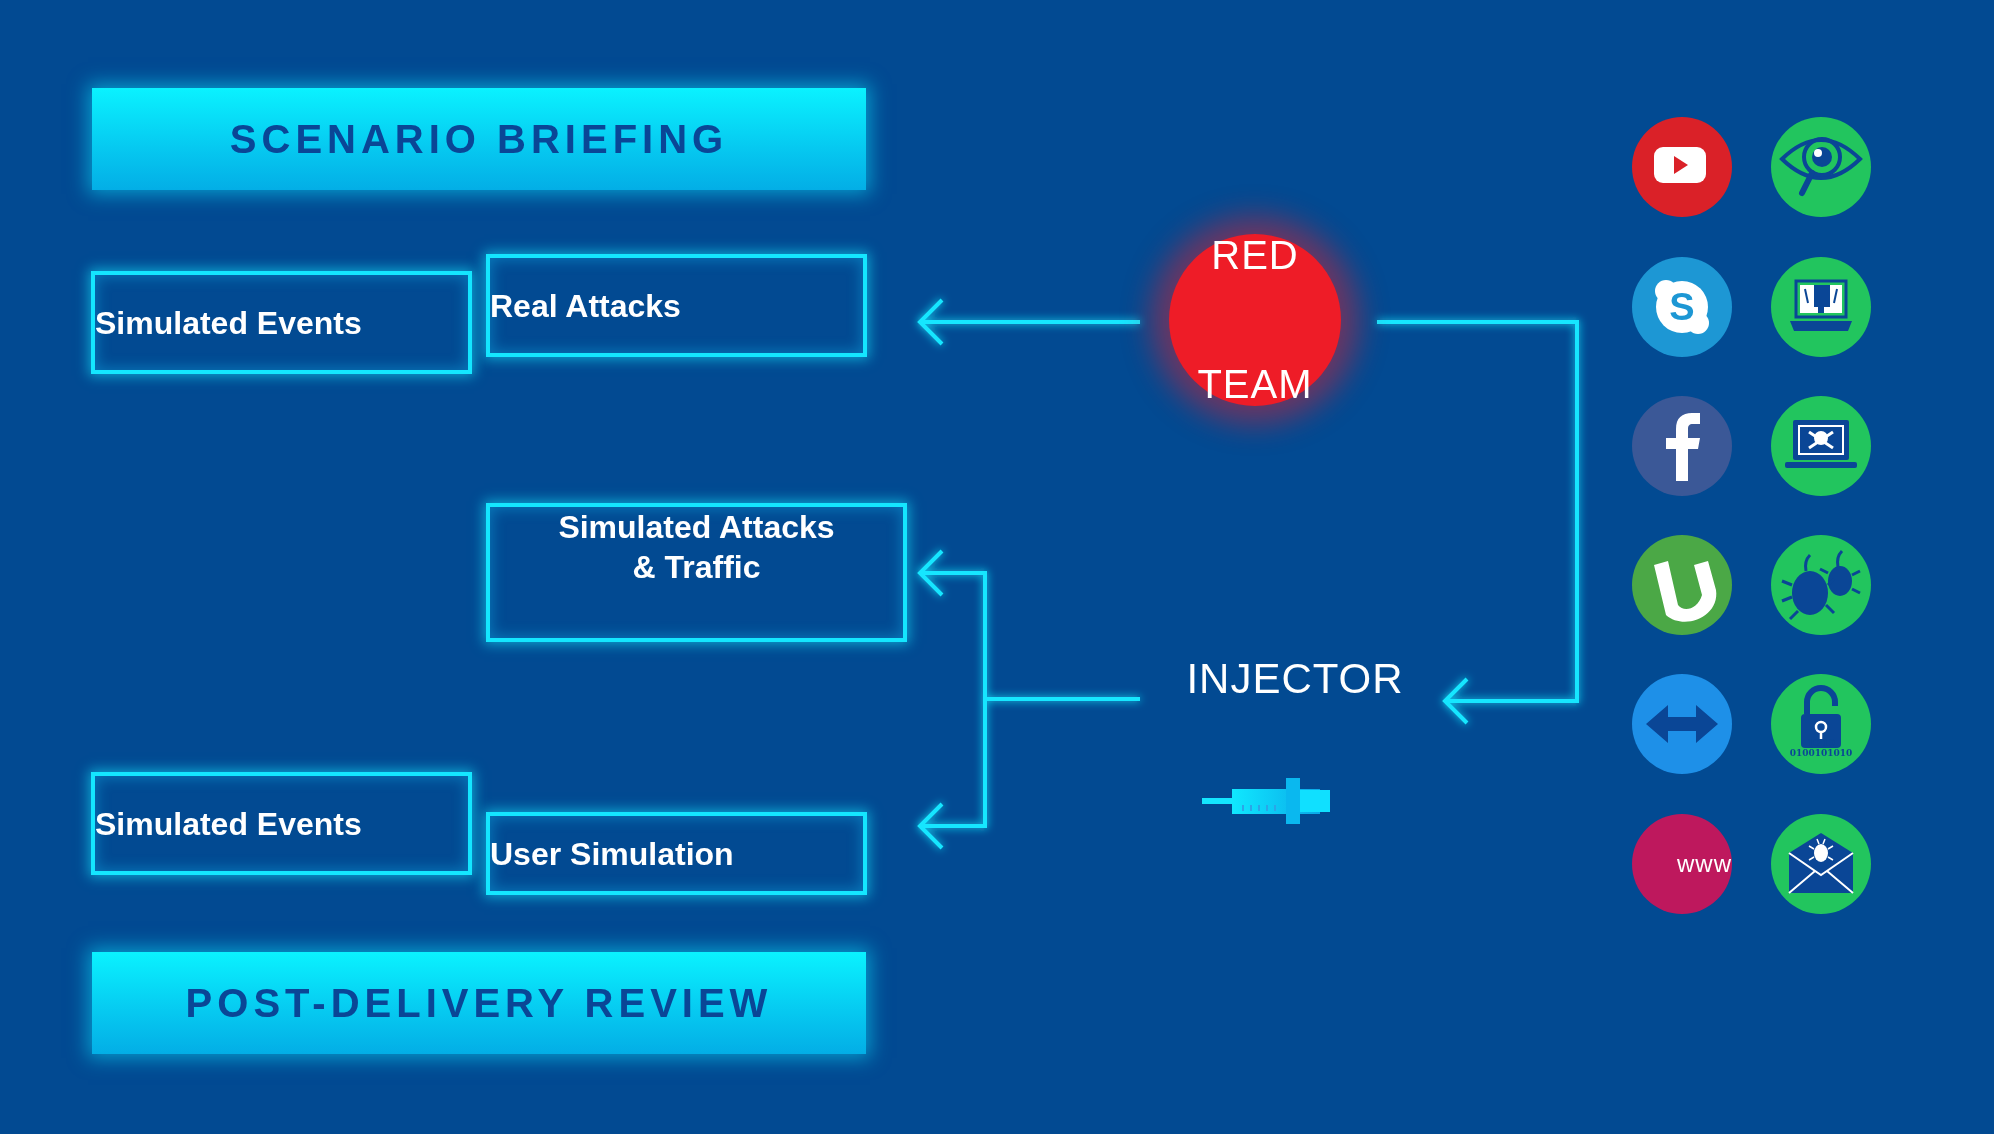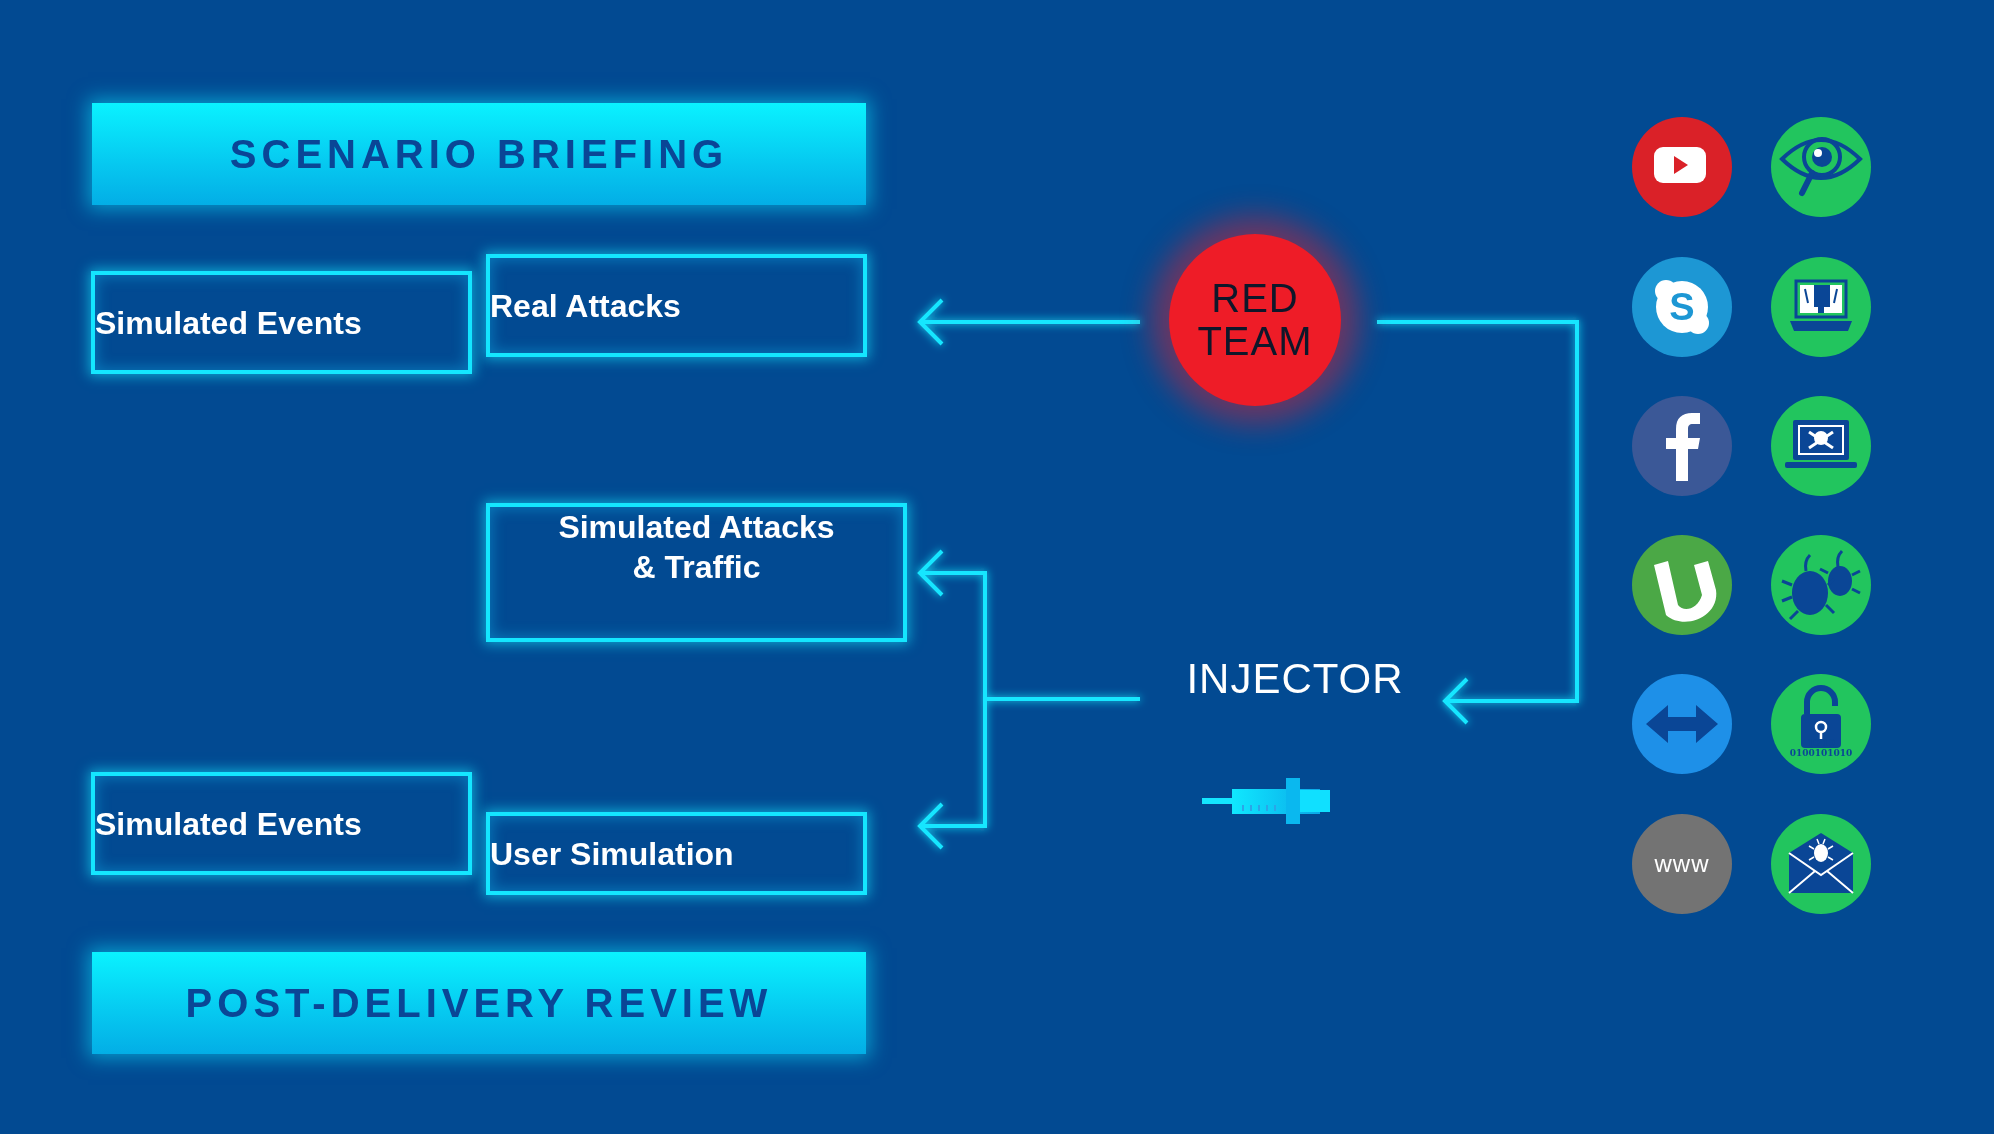--- a/index.html
+++ b/index.html
@@ -17,39 +17,39 @@
   .box {
     position:absolute; border:4px solid #14e6ff; box-sizing:border-box;
     box-shadow:0 0 12px 2px rgba(20,230,255,0.6), inset 0 0 14px 2px rgba(20,200,255,0.35);
     display:flex; align-items:center; justify-content:flex-start; text-align:center;
     color:#ffffff; font-weight:bold; font-size:32px; line-height:40px;
   }
   .connectors { position:absolute; left:0; top:0; }
   .red-team {
     position:absolute; left:1169px; top:234px; width:172px; height:172px; border-radius:50%;
     background:#ee1c27; box-shadow:0 0 30px 18px rgba(238,28,39,0.45);
-    display:flex; flex-direction:column; align-items:center; justify-content:center;
-    color:#0f172a; font-size:40px; line-height:43px; font-weight:normal; letter-spacing:1px;
+    display:flex; flex-direction:column; align-items:center; justify-content:space-between;
+    color:#ffffff; font-size:40px; line-height:43px; font-weight:normal; letter-spacing:1px;
   }
   .injector {
     position:absolute; left:1160px; top:655px; width:270px; text-align:center;
     color:#fff; font-size:42px; line-height:48px; letter-spacing:1px;
   }
   .syringe { position:absolute; left:1202px; top:778px; }
   .icon-circle {
     position:absolute; width:100px; height:100px; border-radius:50%;
     display:flex; align-items:center; justify-content:center; overflow:hidden;
   }
   .icon-circle.white { background:#22c55e; }
   .www-text { color:#fff; font-size:24px; letter-spacing:1px; }
 </style>
 </head>
 <body>
 
-<div class="banner" style="top:103px;">
+<div class="banner" style="top:88px;">
   <span>SCENARIO BRIEFING</span>
 </div>
 <div class="banner" style="top:952px;">
   <span>POST-DELIVERY REVIEW</span>
 </div>
 
 <div class="box" style="left:91px; top:271px; width:381px; height:103px;">
   <span>Simulated Events</span>
 </div>
 <div class="box" style="left:486px; top:254px; width:381px; height:103px;">
@@ -141,21 +141,21 @@
 <div class="icon-circle" style="left:1632px; top:535px; background:#4ba846;">
   <svg width="100" height="100">
       <path d="M22 30 L36 26 L46 70 C52 78 66 74 70 60 L62 30 L76 26 L84 55 C88 82 52 96 34 80 Z" fill="#fff"></path>
     </svg>
 </div>
 <div class="icon-circle" style="left:1632px; top:674px; background:#1e90e8;">
   <svg width="80" height="50">
       <polygon points="4,25 26,6 26,18 54,18 54,6 76,25 54,44 54,32 26,32 26,44" fill="#0a4696"></polygon>
     </svg>
 </div>
-<div class="icon-circle" style="left:1632px; top:814px; background:#737373;">
+<div class="icon-circle" style="left:1632px; top:814px; background:#be185d;justify-content:flex-end;">
   <span class="www-text">www</span>
 </div>
 
 <div class="icon-circle white" style="left:1771px; top:117px;">
   <svg width="90" height="80">
       <path d="M6 32 Q45 -6 84 32 Q45 70 6 32 Z" fill="none" stroke="#0a4696" stroke-width="4"></path>
       <circle cx="46" cy="30" r="18" fill="none" stroke="#0a4696" stroke-width="4"></circle>
       <circle cx="46" cy="30" r="10" fill="#0a4696"></circle>
       <circle cx="42" cy="26" r="4" fill="#fff"></circle>
       <line x1="36" y1="46" x2="26" y2="66" stroke="#0a4696" stroke-width="6" stroke-linecap="round"></line>

